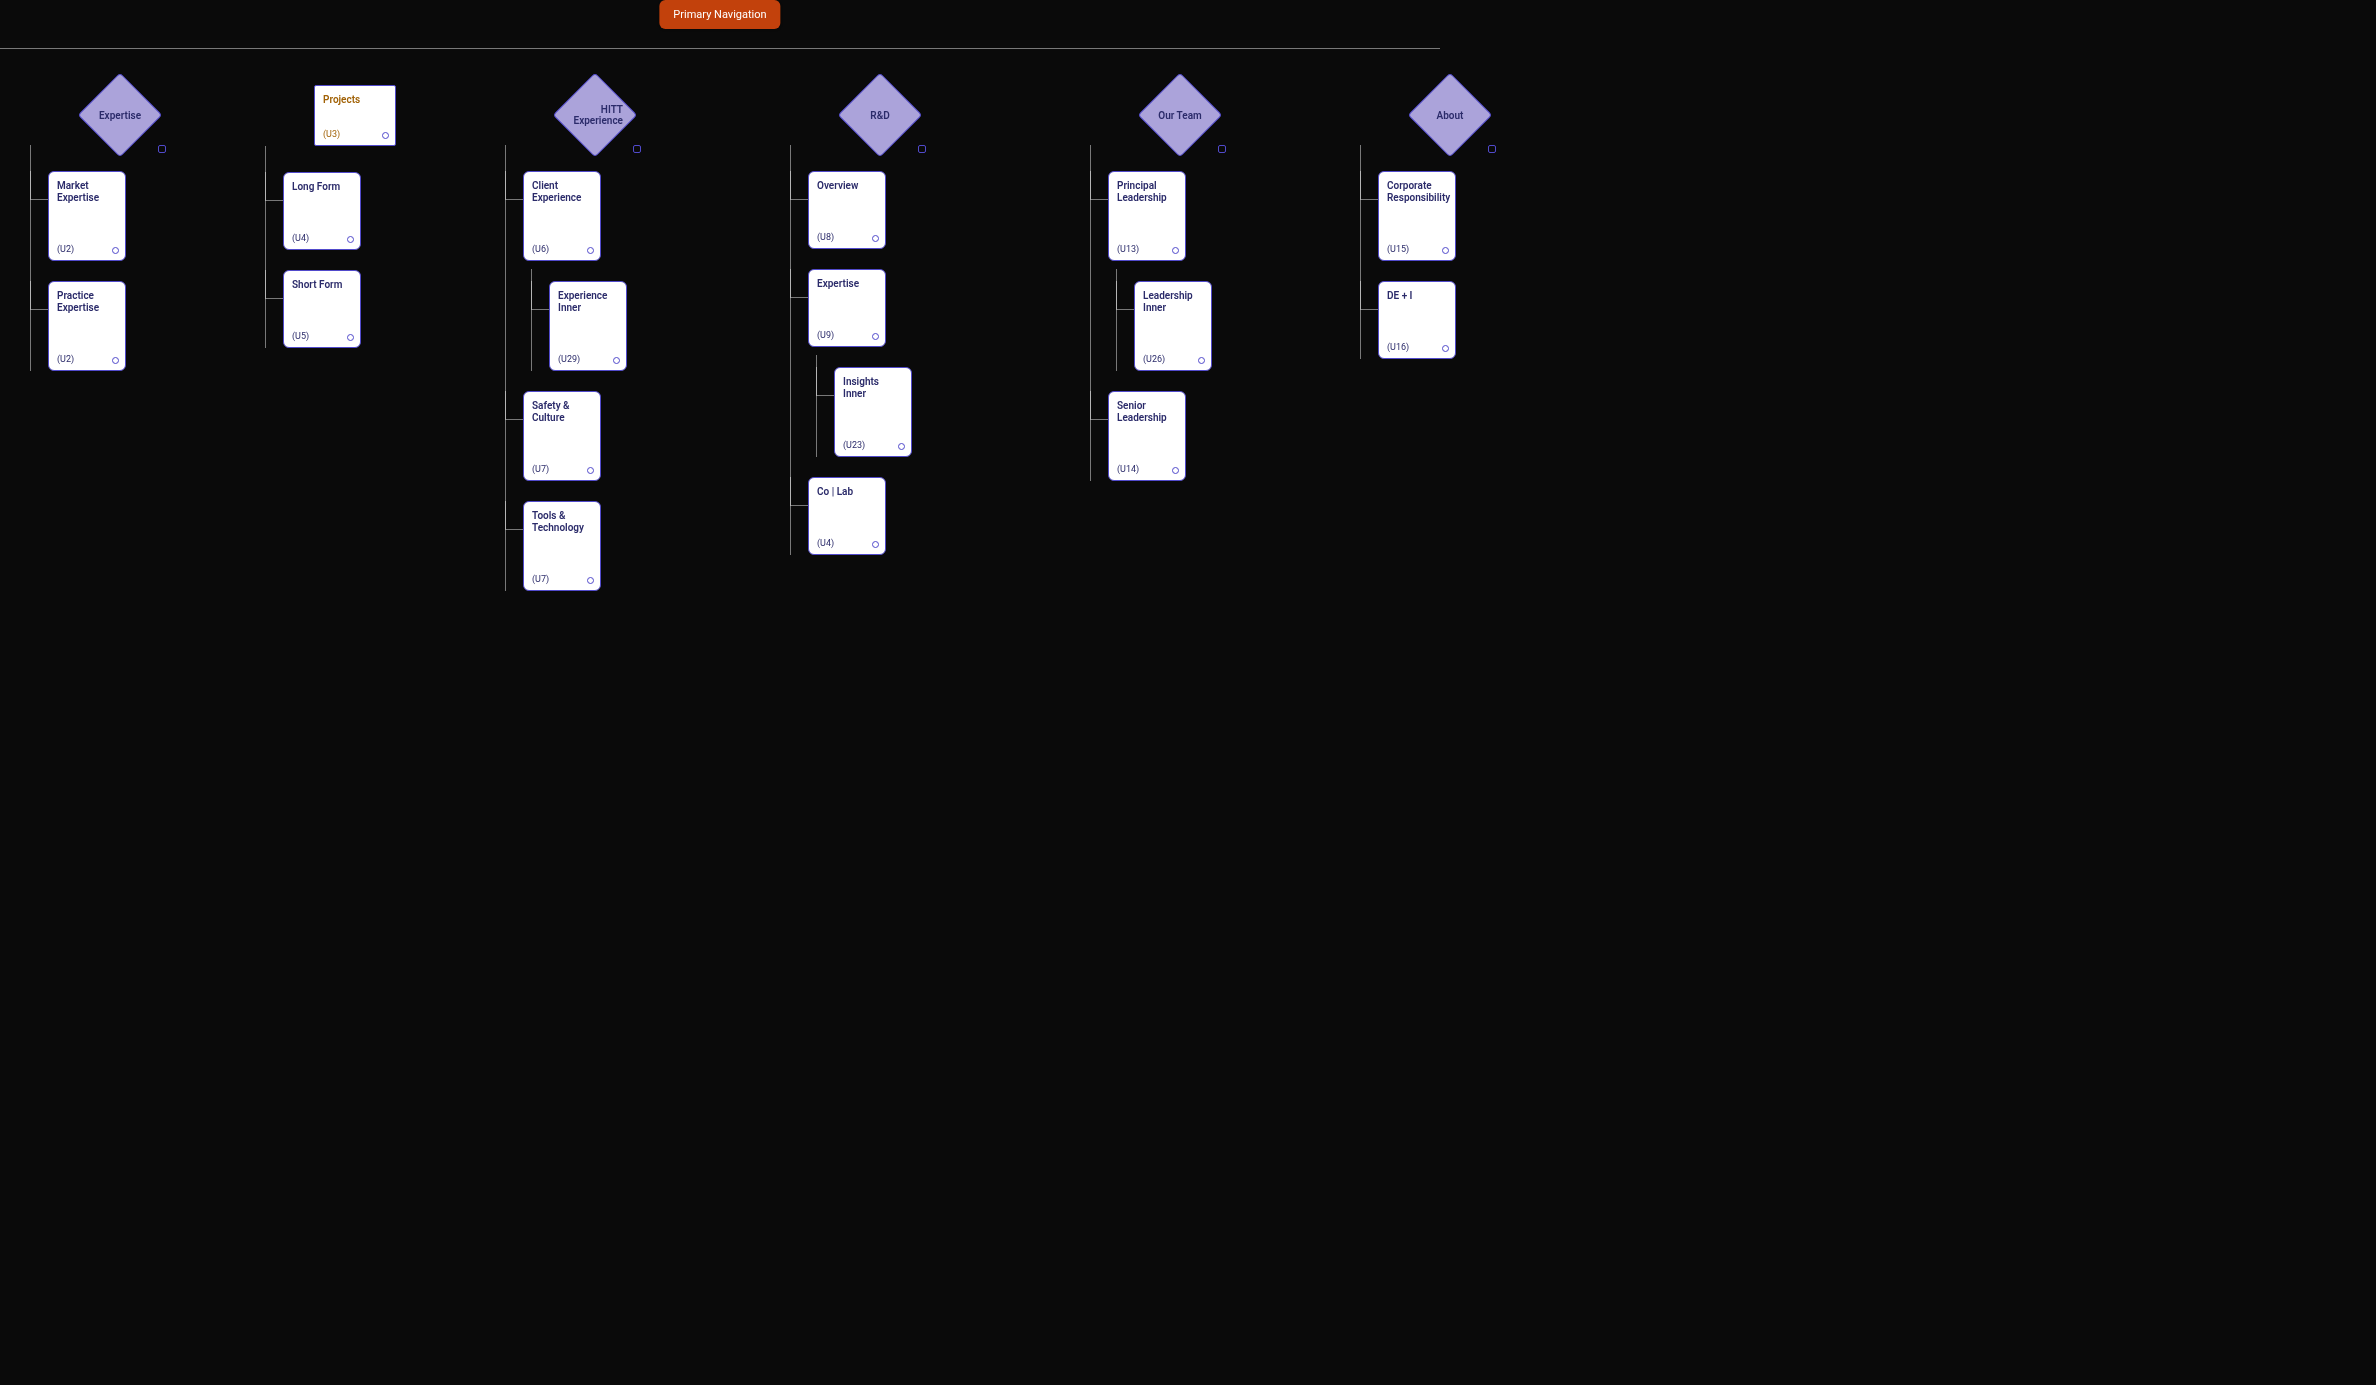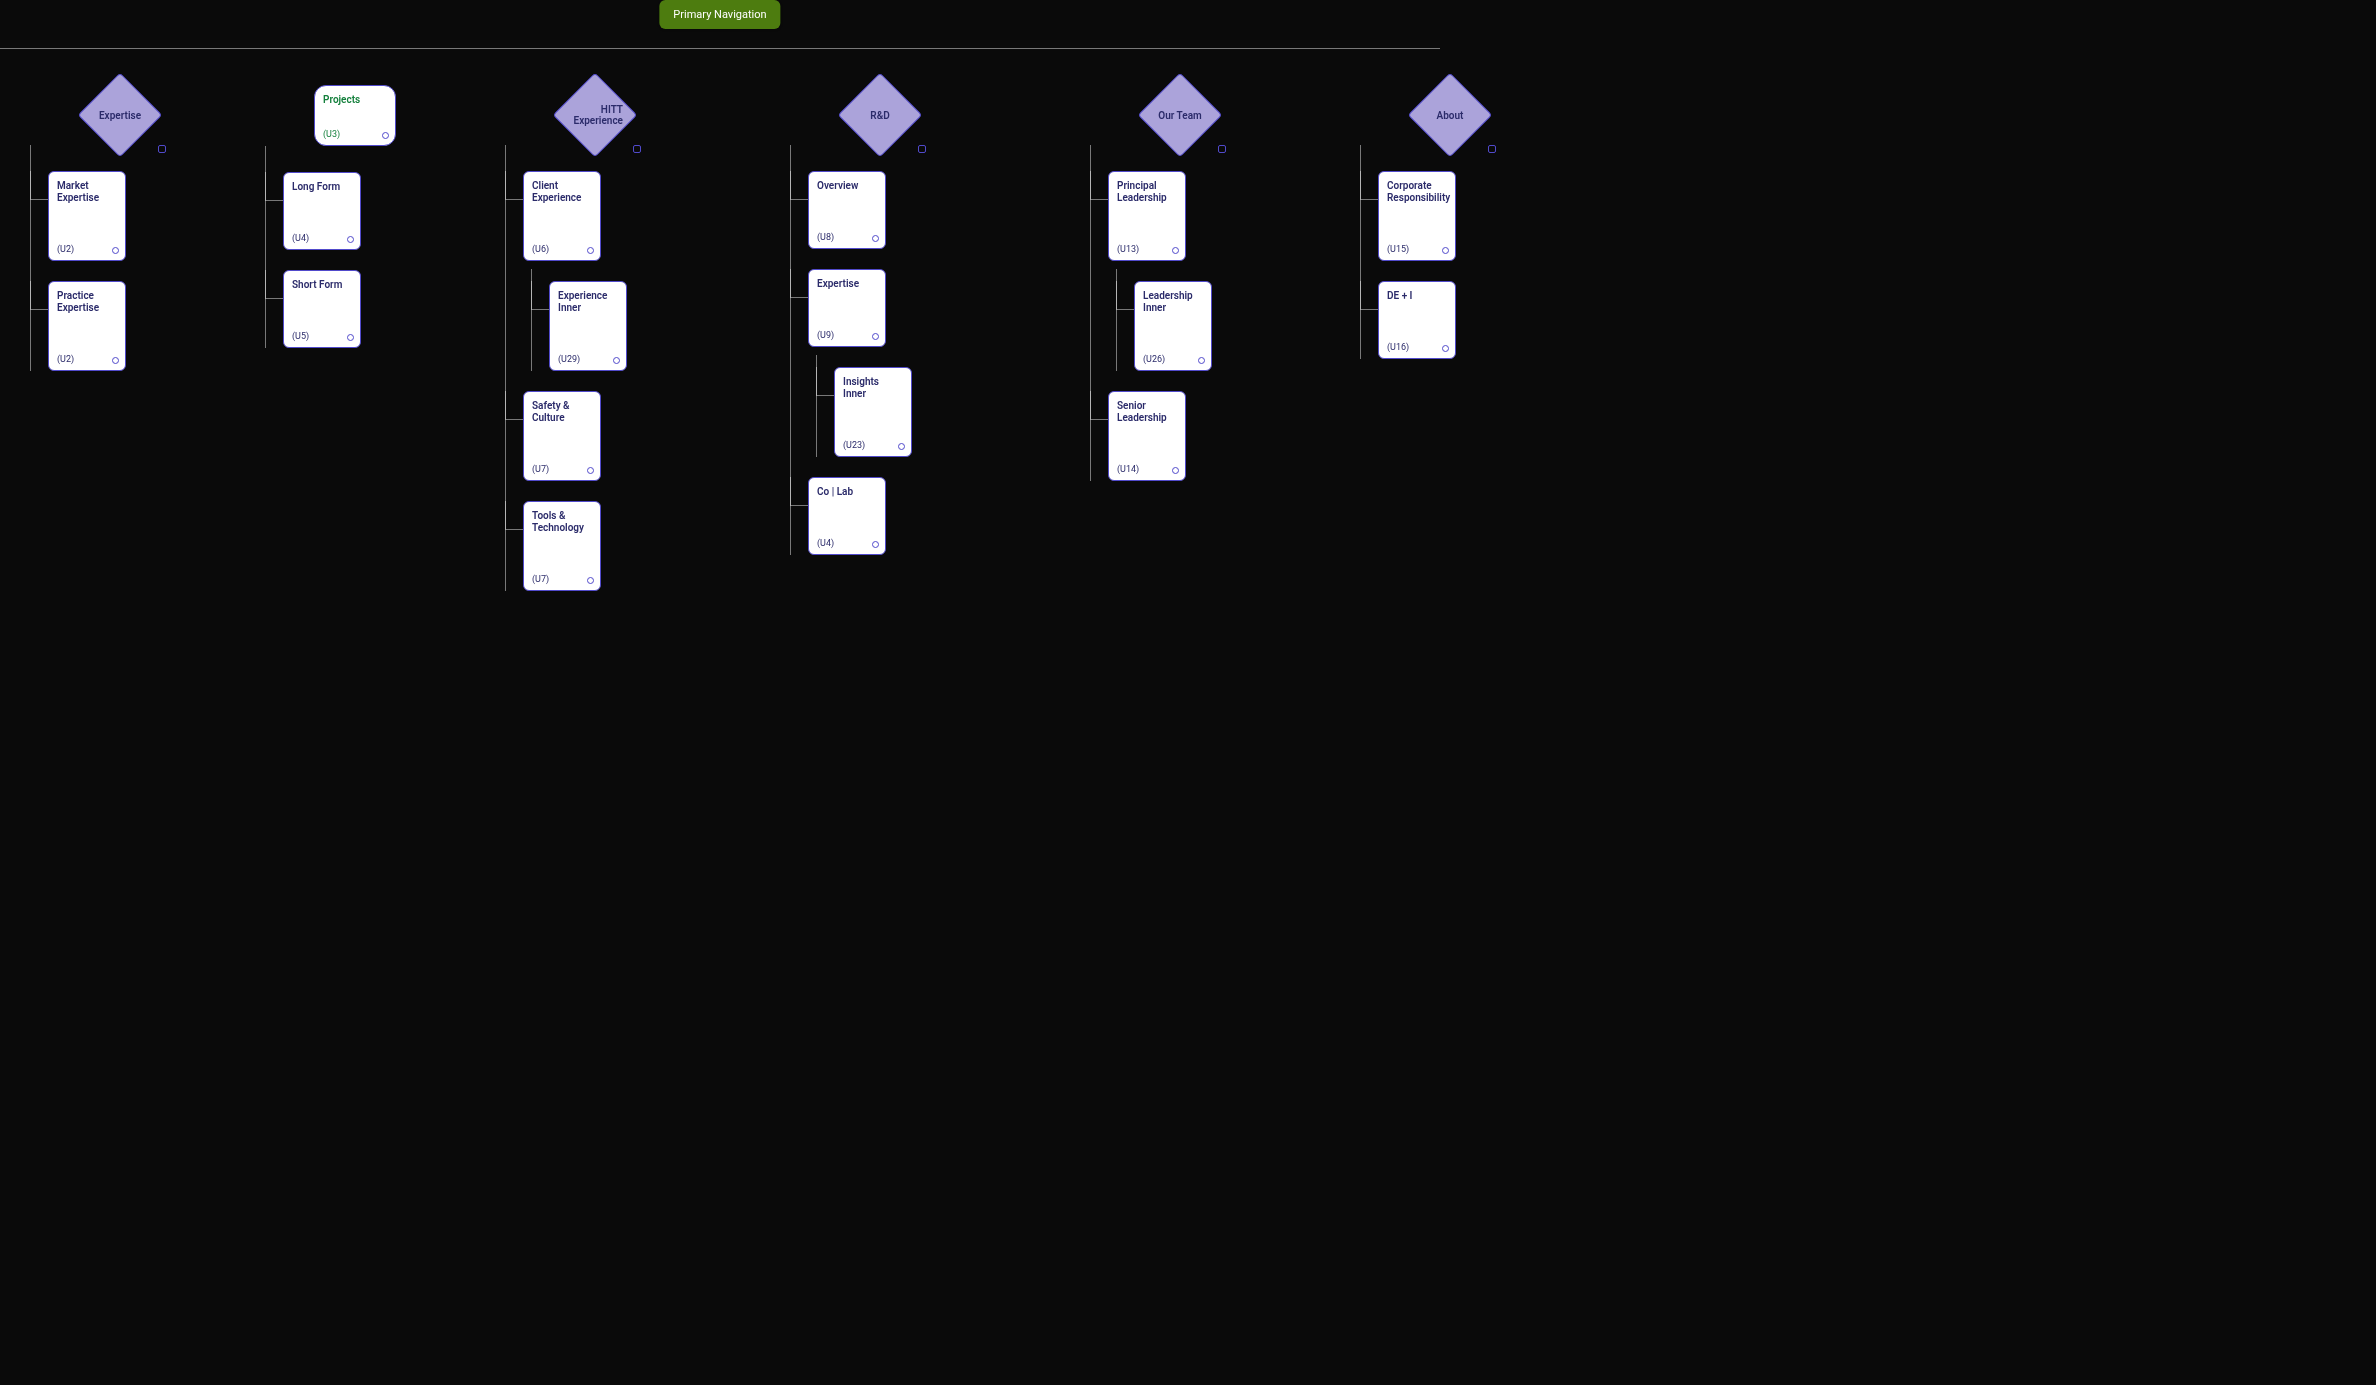--- a/index.html
+++ b/index.html
@@ -1,21 +1,21 @@
 <!DOCTYPE html>
 <html><head>
 <meta charset="utf-8">
 <style>
   * { box-sizing: border-box; margin: 0; padding: 0; }
   html, body { background: #0a0a0a; font-family: -apple-system, BlinkMacSystemFont, "Segoe UI", Roboto, Helvetica, Arial, sans-serif; }
   .stage { position: relative; width: 1440px; height: 840px; background: transparent; }
 
   .root-pill {
     position: absolute; left: 50%; transform: translateX(-50%); top: 0;
-    background: #4d7c0f; color: #fff; font-size: 11px;
+    background: #c2410c; color: #fff; font-size: 11px;
     padding: 8px 14px; border-radius: 6px;
     box-shadow: 0 1px 2px rgba(0,0,0,.2);
   }
   .root-rule {
     position: absolute; top: 48px; left: 0; right: 0; height: 0;
     border-top: 0.5px solid rgba(255,255,255,.45);
   }
   .section-wrap {
     position: absolute; top: 85px; width: 220px;
   }
@@ -35,22 +35,22 @@
     text-align: right; font-size: 10px; color: #2b2b6a; font-weight: 600;
     padding: 2px; line-height: 1.1;
   }
   .diamond .dot {
     position: absolute; right: -16px; bottom: -8px; width: 8px; height: 8px; border: 1.5px solid #514ACB; border-radius: 2px; background: #0a0a0a;
   }
 
   
   .headcard {
     position: relative; width: 82px; margin: 0 auto 26px auto;
-    background: #fff; border: 1.5px solid #514ACB; border-radius: 12px;
-    padding: 8px 8px 6px 8px; color: #15803d;
+    background: #fff; border: 1.5px solid #514ACB; border-radius: 2px;
+    padding: 8px 8px 6px 8px; color: #a16207;
   }
   .headcard .title { font-size: 10px; font-weight: 600; }
   .headcard .code { font-size: 9px; margin-top: 24px; }
   .headcard .circ { position: absolute; right: 6px; bottom: 6px; width:7px; height:7px; border:1.5px solid #514ACB; border-radius:50%; }
 
   
   .tree { position: relative; }
   .branch {
     position: relative; margin-left: 0; padding-left: 0;
   }

